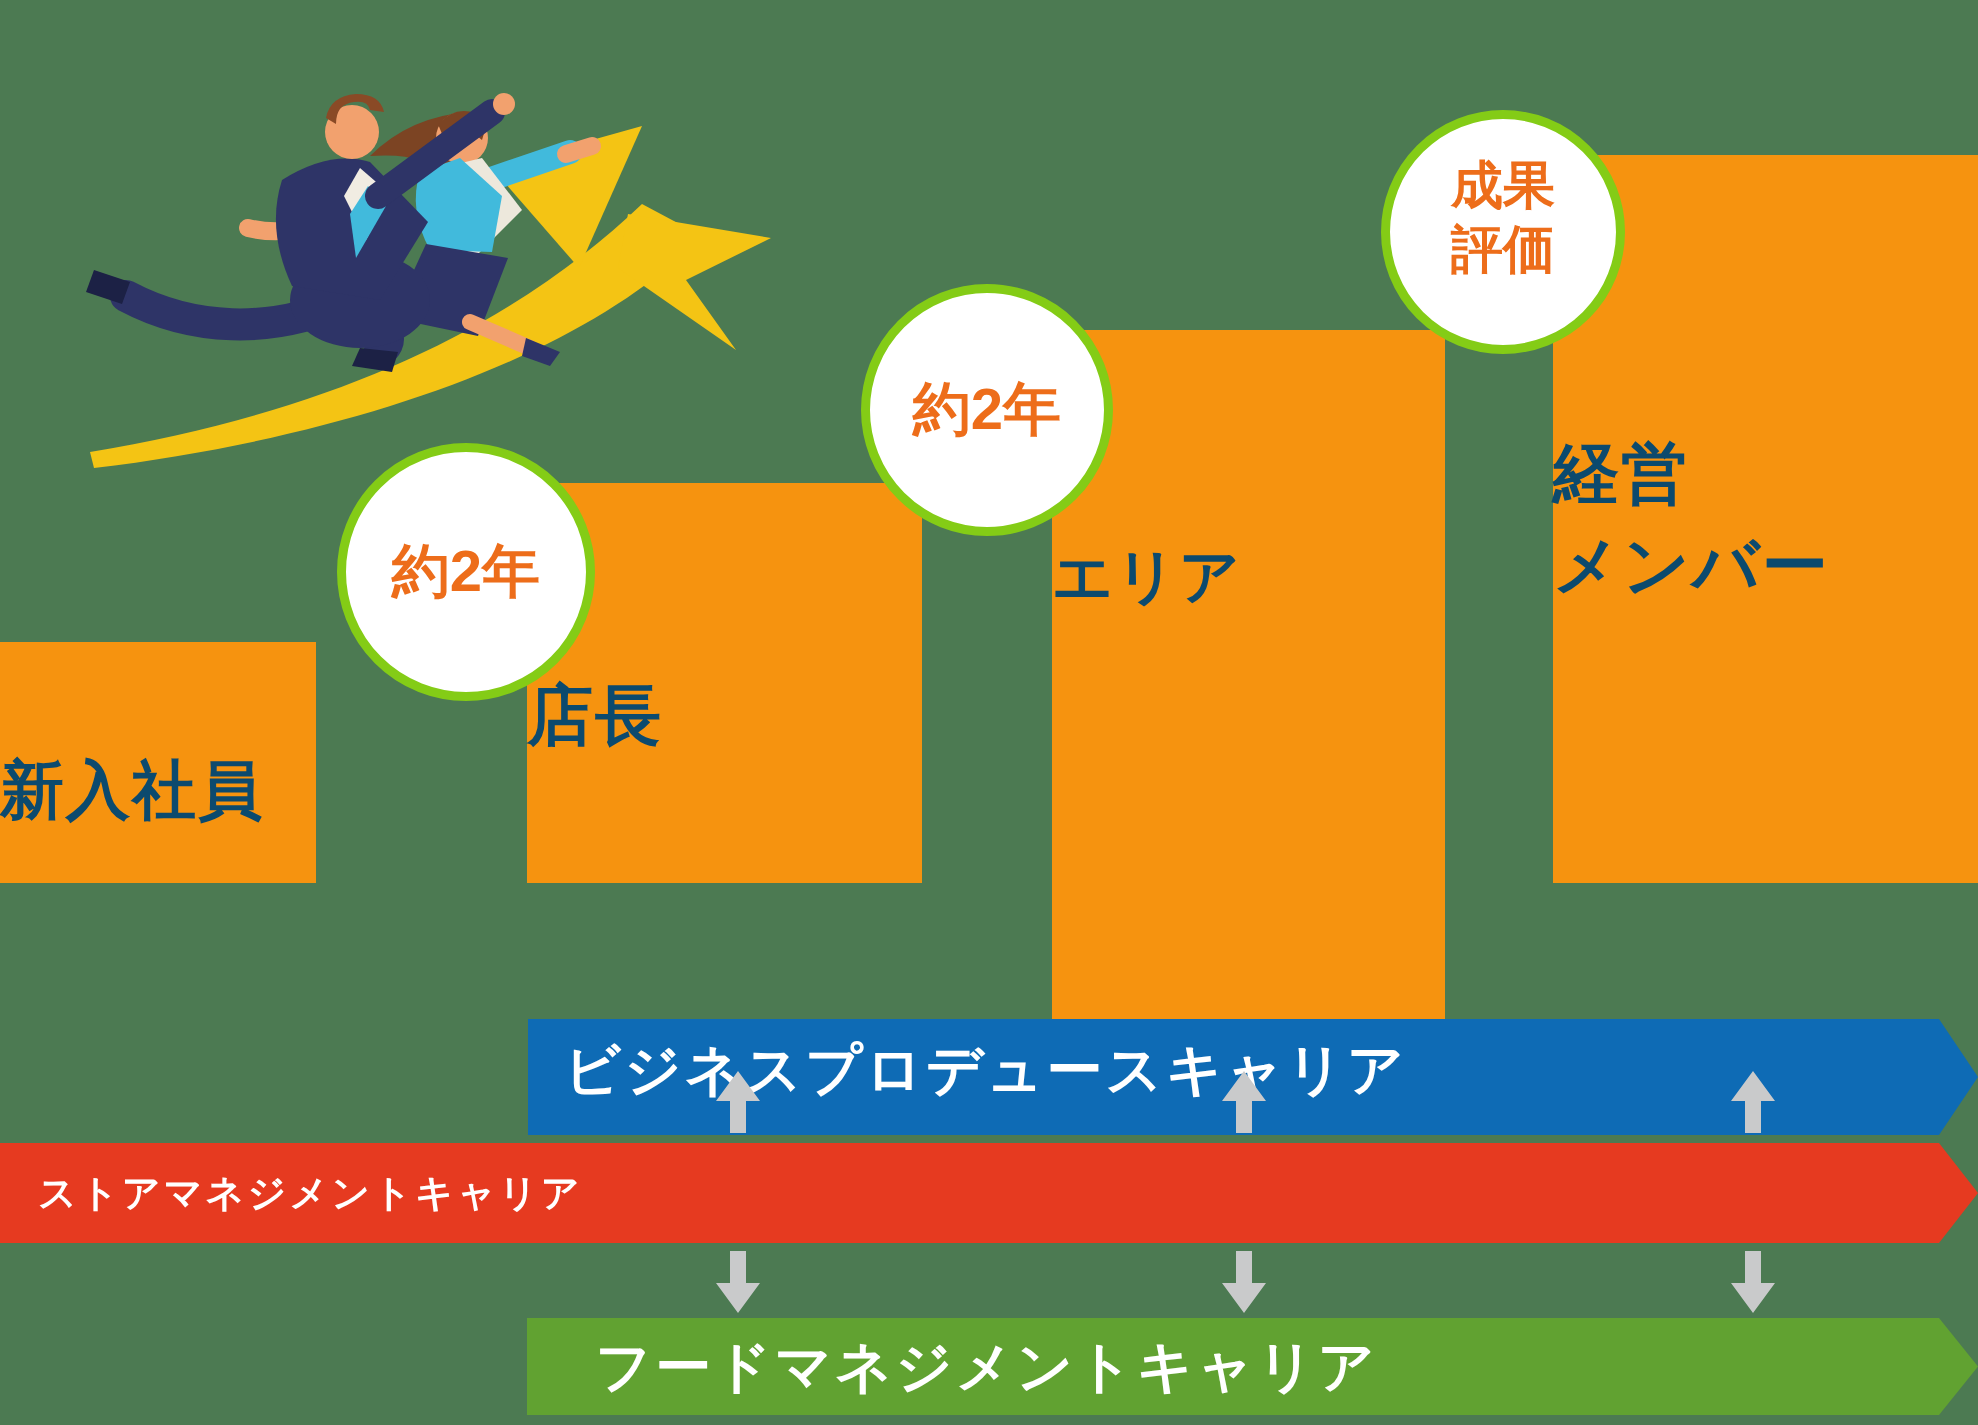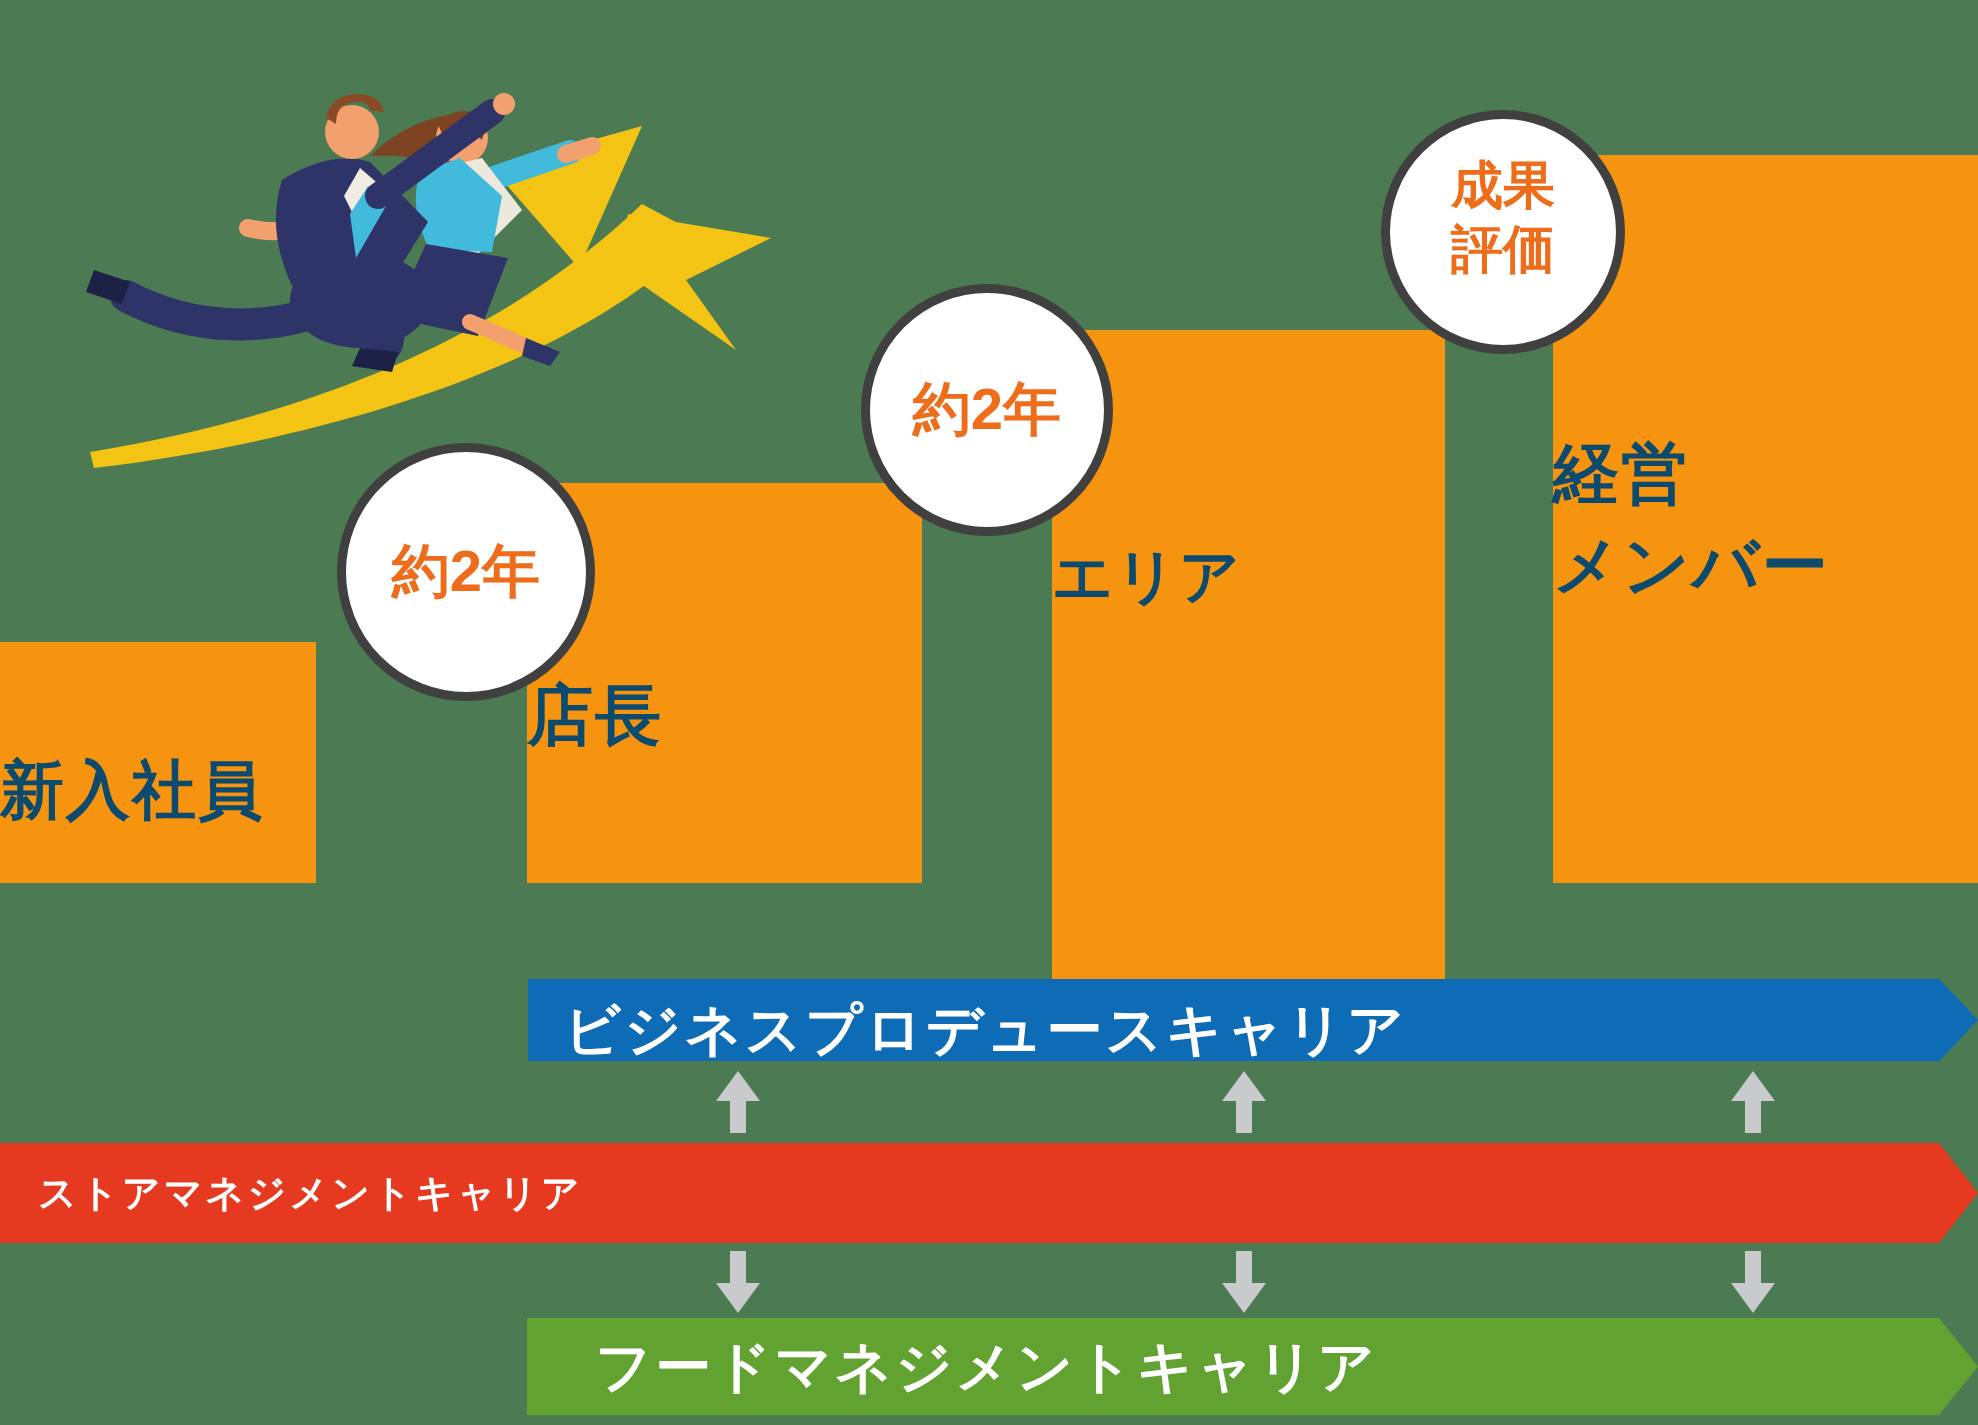--- a/index.html
+++ b/index.html
@@ -19,36 +19,36 @@
   #step1{left:0px;top:642px;width:316px;height:241px;}
   #step1 .lbl{top:113px;font-size:64px;line-height:70px;}
   #step2{left:527px;top:483px;width:395px;height:400px;}
   #step2 .lbl{top:197px;font-size:66px;line-height:70px;}
   #step3{left:1052px;top:330px;width:393px;height:709px;}
   #step3 .lbl{top:209px;font-size:60px;line-height:76px;}
   #step4{left:1553px;top:155px;width:425px;height:728px;}
   #step4 .lbl{top:272px;font-size:66px;line-height:92px;}
   
   .badge{
-    position:absolute;background:#fff;border:9px solid #404040;border-radius:50%;
+    position:absolute;background:#fff;border:9px solid #84cc16;border-radius:50%;
     display:flex;align-items:center;justify-content:center;
     color:#ED6D1A;text-align:center;box-sizing:border-box;
   }
   .badge .lbl span{display:block;}
   #badge1{left:337px;top:443px;width:258px;height:258px;font-size:58px;}
   #badge2{left:861px;top:284px;width:252px;height:252px;font-size:58px;}
   #badge3{left:1381px;top:110px;width:244px;height:244px;font-size:52px;line-height:64px;}
   #badge3 .lbl{transform:translateY(-15px);}
   
   .track{
     position:absolute;color:#fff;white-space:nowrap;
     clip-path:polygon(0 0,calc(100% - 39px) 0,100% 50%,calc(100% - 39px) 100%,0 100%);
   }
   .track .lbl{display:block;letter-spacing:3px;}
-  #track-blue{left:528px;top:979px;width:1450px;height:82px;background:#0E6BB5;}
+  #track-blue{left:528px;top:1019px;width:1450px;height:116px;background:#0E6BB5;}
   #track-blue .lbl{padding-left:36px;font-size:56px;line-height:102px;}
   #track-red{left:0px;top:1143px;width:1978px;height:100px;background:#E63A20;}
   #track-red .lbl{padding-left:38px;font-size:38px;line-height:100px;}
   #track-green{left:527px;top:1318px;width:1451px;height:97px;background:#61A231;}
   #track-green .lbl{padding-left:68px;font-size:56px;line-height:97px;}
   
   .xfer{position:absolute;width:44px;height:62px;}
   .xfer svg{display:block;width:44px;height:62px;}
   .xfer path{fill:#C9CACB;}
 </style>

